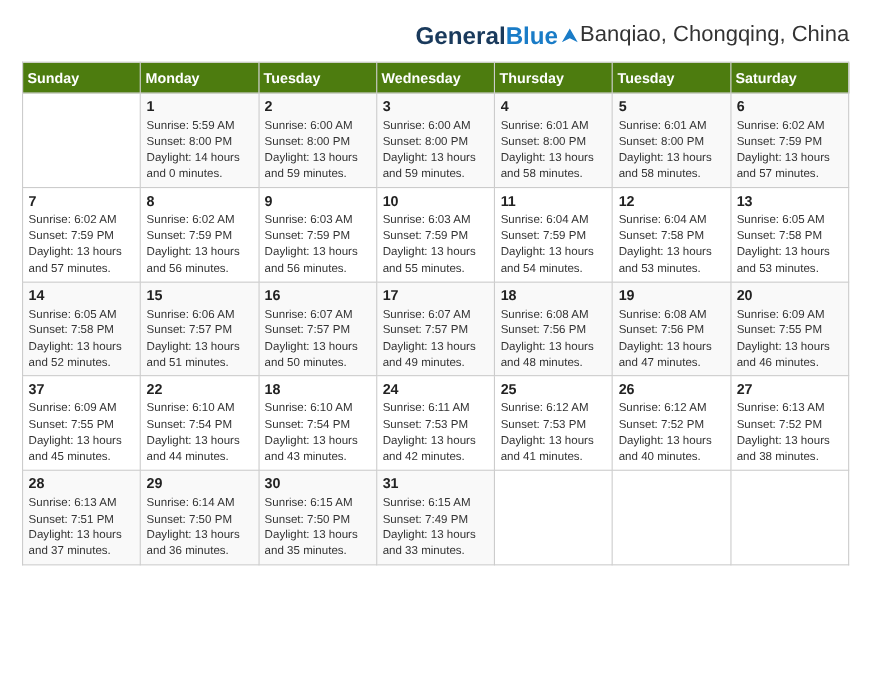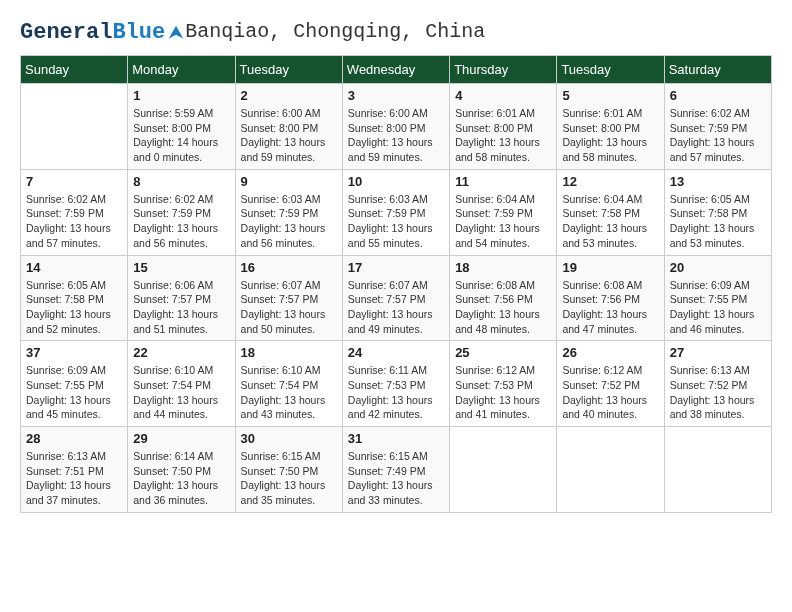--- a/index.html
+++ b/index.html
@@ -5,24 +5,23 @@
     * { box-sizing: border-box; margin: 0; padding: 0; }
     body {
       font-family: Arial, sans-serif;
       background: #fff;
       width: 792px;
       min-height: 612px;
       padding: 20px;
     }
     .header {
       display: flex;
-      justify-content: flex-start;
+      justify-content: flex-end;
       align-items: flex-start;
       margin-bottom: 10px;
-      font-family: Liberation Mono, monospace;
     }
     .logo {
       display: flex;
       flex-direction: column;
       align-items: flex-start;
     }
     .logo-text {
       display: flex;
       align-items: center;
       font-size: 22px;
@@ -48,26 +47,26 @@
     .location {
       font-size: 20px;
       color: #333;
     }
     .calendar {
       width: 100%;
       border-collapse: collapse;
       font-size: 11px;
     }
     .calendar th {
-      background: #14532d;
+      background: #4d7c0f;
       color: #fff;
       padding: 6px 4px;
       text-align: left;
       font-size: 13px;
-      font-weight: normal;
+      font-weight: bold;
       border: 1px solid #ccc;
     }
     .calendar td {
       border: 1px solid #ccc;
       vertical-align: top;
       padding: 4px 5px;
       width: calc(100% / 7);
       min-height: 80px;
       background: #fff;
     }

